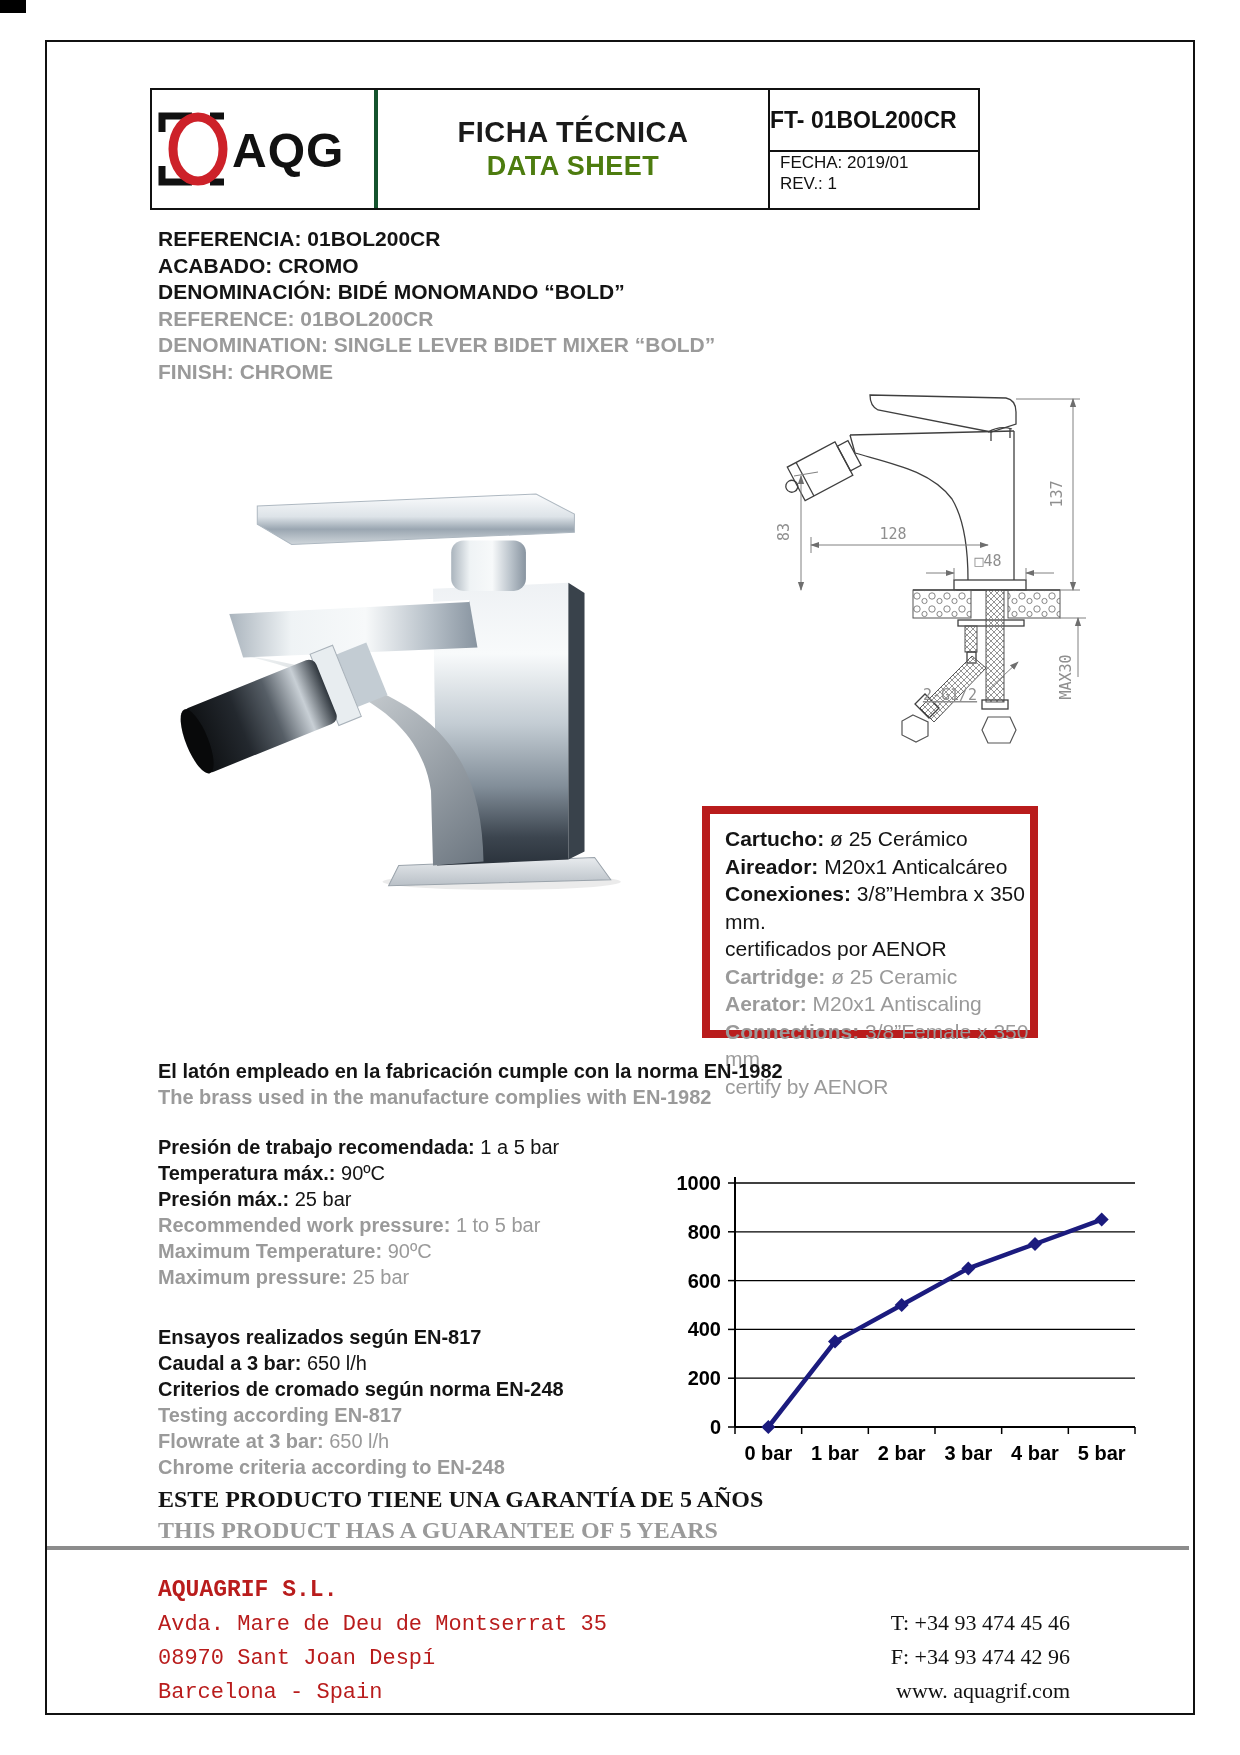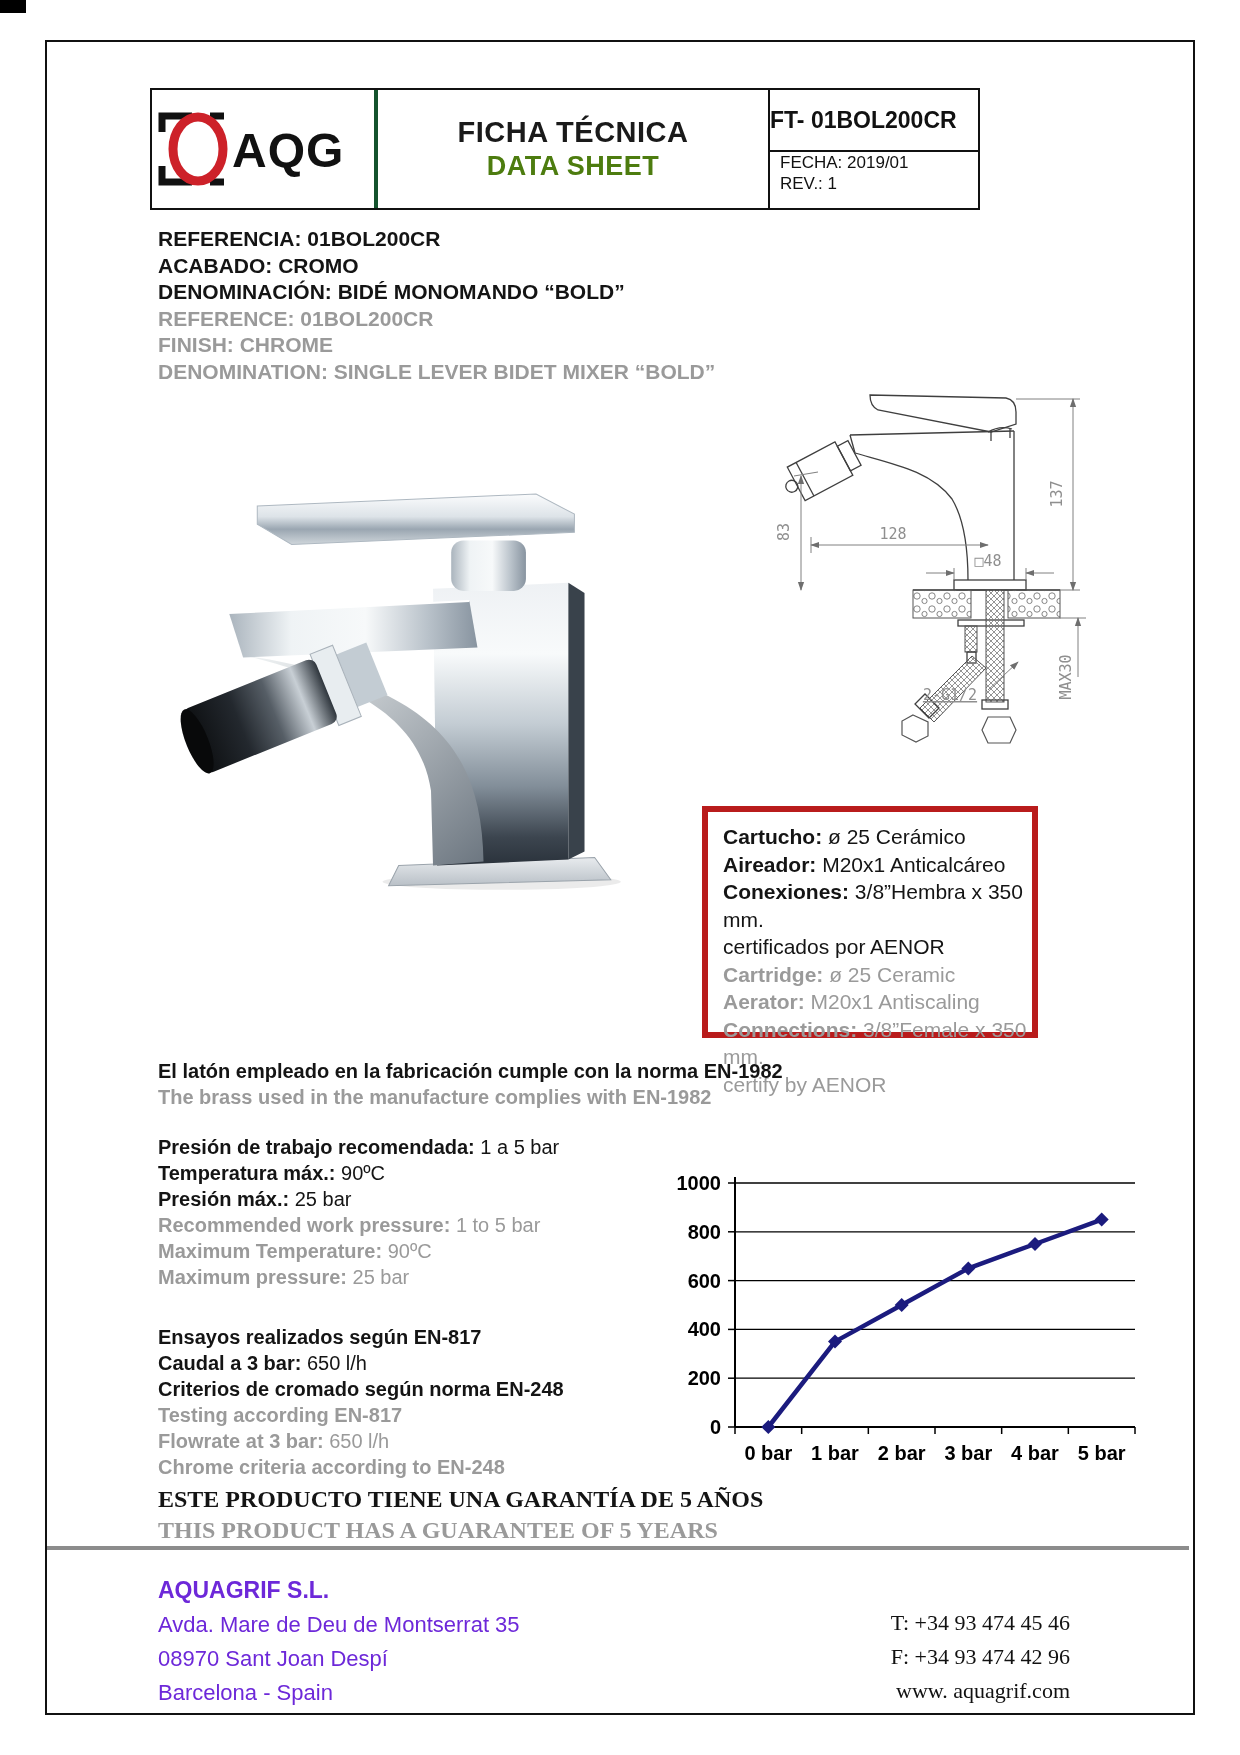--- a/index.html
+++ b/index.html
@@ -14,34 +14,34 @@
   .h-title .t1{font-weight:bold;font-size:29px;color:#1a1a1a;letter-spacing:.5px;}
   .h-title .t2{font-weight:bold;font-size:27px;color:#4d7c0f;letter-spacing:.5px;}
   .h-ref{width:208px;display:flex;flex-direction:column;}
   .h-ref-code{height:60px;border-bottom:2px solid #111;display:flex;align-items:center;padding-left:0;font-weight:bold;font-size:23px;}
   .h-ref-meta{flex:1;padding:0 10px;font-size:17px;line-height:21px;}
   
   .prod{position:absolute;left:158px;top:226px;font-weight:bold;font-size:21px;line-height:26.5px;}
   .es{color:#141414;}
   .en{color:#9a9a9a;}
   
-  .cartbox{position:absolute;left:702px;top:806px;width:336px;height:232px;border:6px solid #b91c1c;
+  .cartbox{position:absolute;left:702px;top:806px;width:336px;height:232px;border:8px solid #b91c1c;
            padding:11px 0 0 15px;box-sizing:border-box;font-size:21px;line-height:27.5px;}
   .b{font-weight:bold;}
   
   .brass{position:absolute;left:158px;top:1058px;font-weight:bold;font-size:20px;line-height:26px;}
   .specs{position:absolute;left:158px;top:1134px;font-size:20px;line-height:26px;}
   .tests{position:absolute;left:158px;top:1324px;font-size:20px;line-height:26px;}
   .guarantee{position:absolute;left:158px;top:1484px;font-weight:bold;font-size:24px;line-height:31px;font-family:Liberation Serif, serif;}
   
   .chart{position:absolute;left:645px;top:1158px;}
   .chart text{font-family:"Liberation Sans",sans-serif;font-weight:bold;font-size:20px;fill:#000;}
   
   .f-rule{position:absolute;left:47px;top:1546px;width:1142px;height:4px;background:#8c8c8c;}
-  .footer-left{position:absolute;left:158px;top:1572px;font-family:Liberation Sans, sans-serif;font-size:22px;line-height:34px;color:#6d28d9;}
+  .footer-left{position:absolute;left:158px;top:1572px;font-family:Liberation Mono, monospace;font-size:22px;line-height:34px;color:#b91c1c;}
   .footer-left .co{font-weight:bold;font-size:23px;line-height:36px;}
   .footer-right{position:absolute;left:700px;top:1606px;width:370px;text-align:right;
                 font-family:"Liberation Serif",serif;font-size:22px;line-height:34px;color:#111;}
   
   .drawing text{font-family:"DejaVu Sans Mono",monospace;fill:#8f8f8f;font-size:15px;}
   .dimline{stroke:#808080;stroke-width:1;}
   .outline{stroke:#3f3f3f;stroke-width:1.3;fill:none;}
 </style>
 </head>
 <body>
@@ -72,22 +72,22 @@
         <div>REV.: 1</div>
       </div>
     </div>
   </div>
 
   <div class="prod">
     <div class="es">REFERENCIA: 01BOL200CR</div>
     <div class="es">ACABADO: CROMO</div>
     <div class="es">DENOMINACIÓN: BIDÉ MONOMANDO “BOLD”</div>
     <div class="en">REFERENCE: 01BOL200CR</div>
+    <div class="en">DENOMINATION: SINGLE LEVER BIDET MIXER “BOLD”</div>
     <div class="en">FINISH: CHROME</div>
-    <div class="en">DENOMINATION: SINGLE LEVER BIDET MIXER “BOLD”</div>
   </div>
 
   <svg style="position:absolute;left:128px;top:415px;" width="505" height="475" viewBox="0 0 500 470">
     <defs>
       <linearGradient id="gLever" x1="0" y1="0" x2="0" y2="1">
         <stop offset="0" stop-color="#fbfcfd"></stop>
           <stop offset=".45" stop-color="#dde3e8"></stop>
         <stop offset=".7" stop-color="#9aa6b1"></stop>
           <stop offset="1" stop-color="#cfd6db"></stop>
       </linearGradient>

